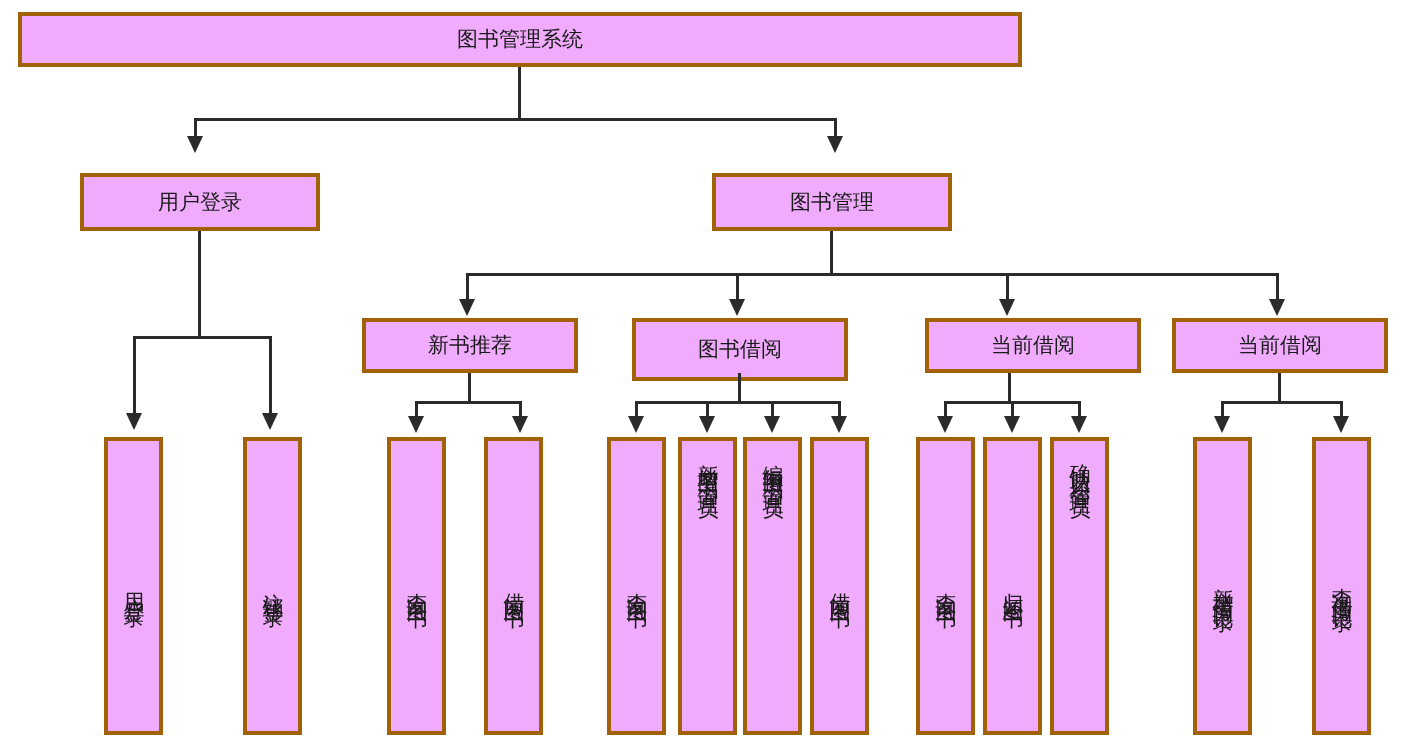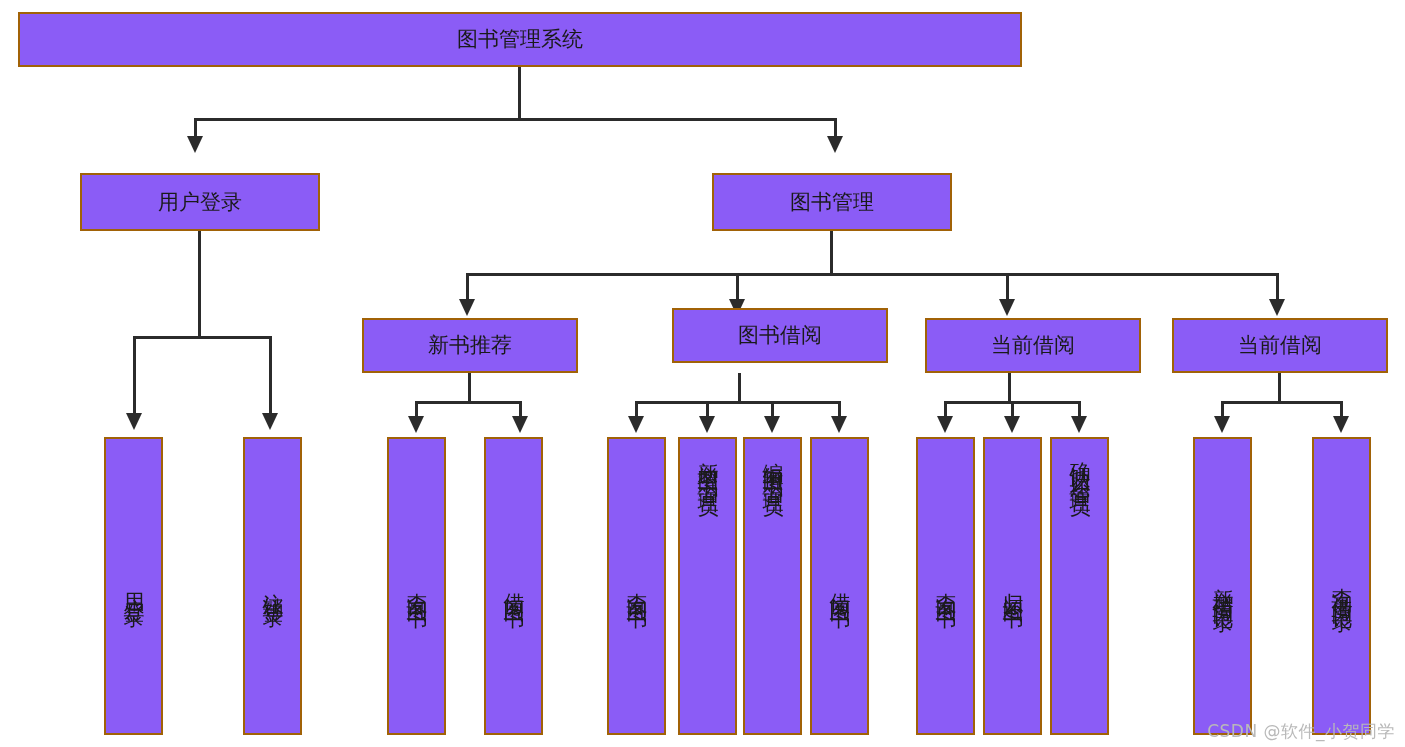--- a/index.html
+++ b/index.html
@@ -12,22 +12,22 @@
     position:relative;
     width:1405px;
     height:747px;
     background:#ffffff;
     overflow:hidden;
   }
   
   .node{
     position:absolute;
     box-sizing:border-box;
-    background:#8b5cf6;
-    border:2px solid #a16207;
+    background:#f0abfc;
+    border:4px solid #a16207;
     display:flex;
     align-items:center;
     justify-content:center;
     line-height:1.15;
   }
   .node .cap{
     display:block;
     text-align:center;
     white-space:nowrap;
   }
@@ -116,21 +116,21 @@
   <div class="ln vl" style="left:1006px;top:273px;height:28px;"></div>
   <div class="ln vl" style="left:1276px;top:273px;height:28px;"></div>
   <div class="arw" style="left:459px;top:299px;"></div>
   <div class="arw" style="left:729px;top:299px;"></div>
   <div class="arw" style="left:999px;top:299px;"></div>
   <div class="arw" style="left:1269px;top:299px;"></div>
 
   <div class="node h" style="left:362px;top:318px;width:216px;height:55px;">
     <span class="cap">新书推荐</span>
   </div>
-  <div class="node h" style="left:632px;top:308px;width:216px;height:55px;margin-left:40px;">
+  <div class="node h" style="left:632px;top:318px;width:216px;height:63px;">
     <span class="cap">图书借阅</span>
   </div>
   <div class="node h" style="left:902px;top:318px;width:216px;height:55px;margin-left:23px;">
     <span class="cap">当前借阅</span>
   </div>
   <div class="node h" style="left:1172px;top:318px;width:216px;height:55px;">
     <span class="cap">当前借阅</span>
   </div>
 
   <div class="ln vl" style="left:468px;top:373px;height:28px;"></div>
@@ -204,15 +204,14 @@
     <span class="cap">确认归还（管理员）</span>
   </div>
 
   <div class="node v" style="left:1193px;top:437px;width:59px;height:298px;">
     <span class="cap">新增借阅记录</span>
   </div>
   <div class="node v" style="left:1312px;top:437px;width:59px;height:298px;">
     <span class="cap">查询借阅记录</span>
   </div>
 
-  <div id="wm">CSDN @软件_小贺同学</div>
 
 </div>
 
 </body></html>

